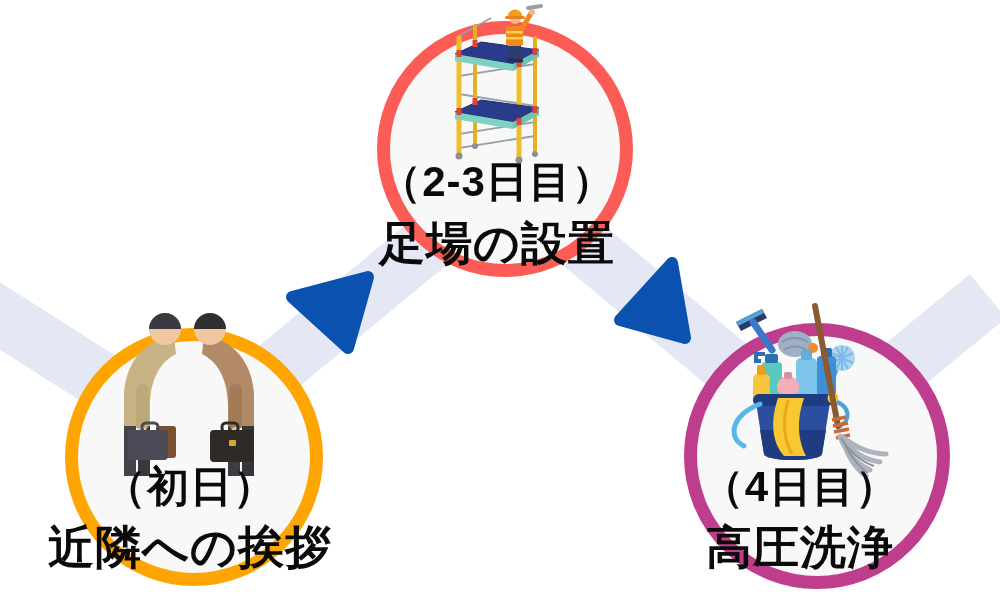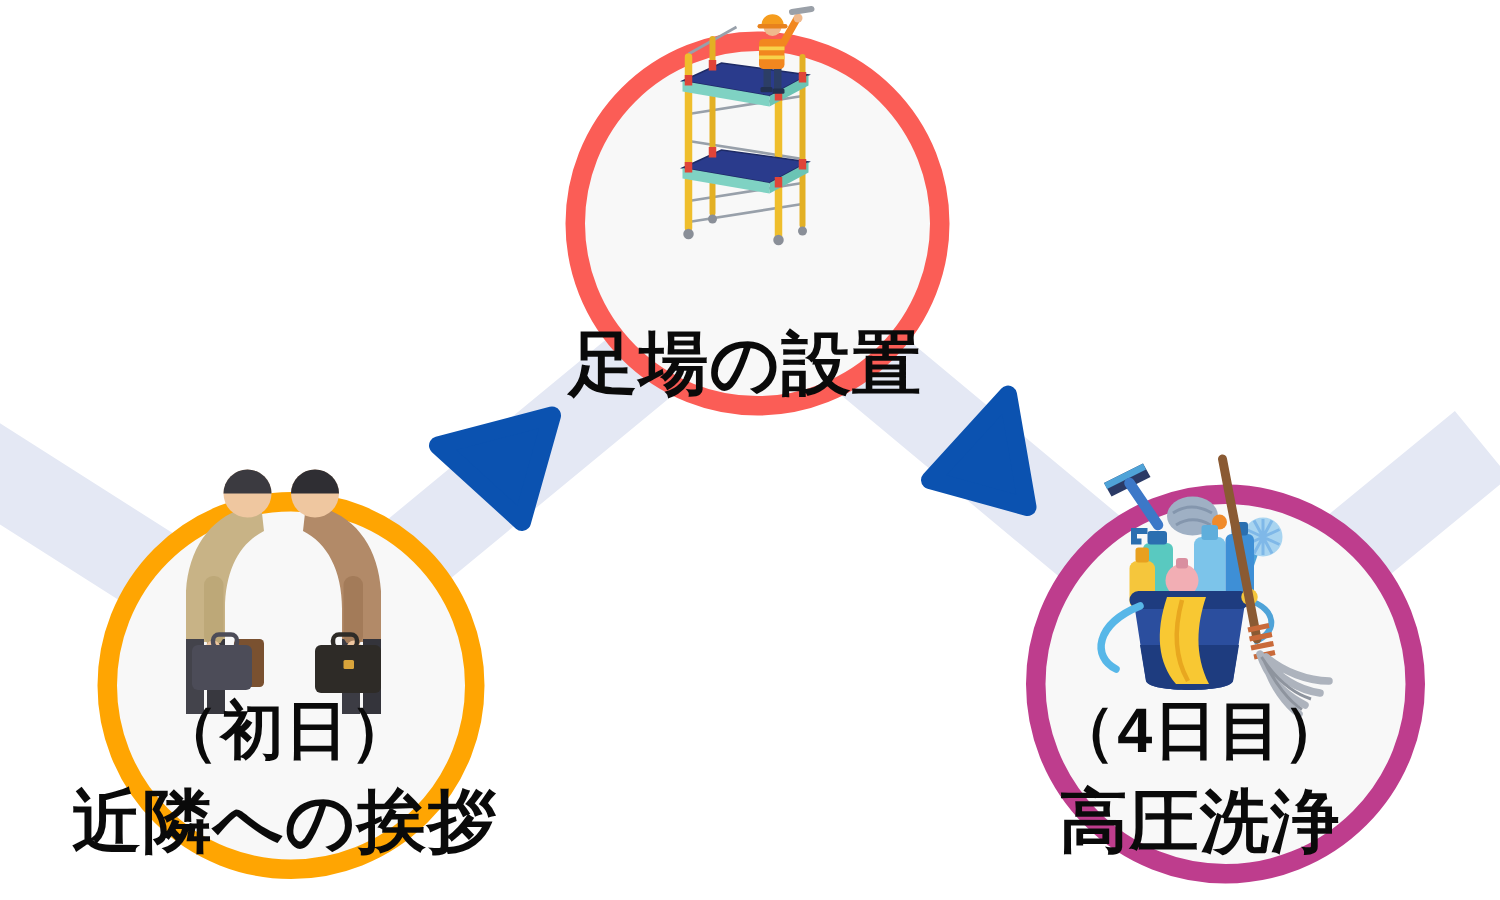--- a/index.html
+++ b/index.html
@@ -21,21 +21,21 @@
   .icon-men{left:88px;top:306px;}
   .icon-bucket{left:700px;top:302px;}
   .step-text{
     position:absolute;width:560px;text-align:center;z-index:3;
     color:#0a0a0a;font-weight:700;line-height:1;letter-spacing:1px;
     white-space:nowrap;
   }
   .day-line{font-size:42px;}
   .title-line{font-size:46px;}
   .t-top-day{left:217px;top:161px;}
-  .t-top-title{left:217px;top:220px;font-family:Liberation Serif, serif;}
+  .t-top-title{left:217px;top:220px;}
   .t-left-day{left:-90px;top:466px;}
   .t-left-title{left:-90px;top:524px;}
   .t-right-day{left:520px;top:466px;}
   .t-right-title{left:520px;top:524px;}
 </style>
 </head>
 <body>
 
 <div class="stage">
 
@@ -177,17 +177,18 @@
       <path d="M141,136 C150,150 162,160 174,164 M143,139 C150,154 160,166 168,171" stroke="#8E949E" stroke-width="2" fill="none"></path>
 
       <path d="M36,20 L62,7 L67,16 L41,29 Z" fill="#2B3A66"></path>
       <path d="M36,20 L62,7 L64,11 L38,24 Z" fill="#4FA3D8"></path>
       <line x1="53" y1="20" x2="72" y2="48" stroke="#3C78C8" stroke-width="7" stroke-linecap="round"></line>
     </g>
   </svg>
 
   <div class="step-text day-line t-left-day">（初日）</div>
   <div class="step-text title-line t-left-title">近隣への挨拶</div>
+  <div class="step-text day-line t-top-day">（2-3日目）</div>
   <div class="step-text title-line t-top-title">足場の設置</div>
   <div class="step-text day-line t-right-day">（4日目）</div>
   <div class="step-text title-line t-right-title">高圧洗浄</div>
 
 </div>
 
 </body></html>

